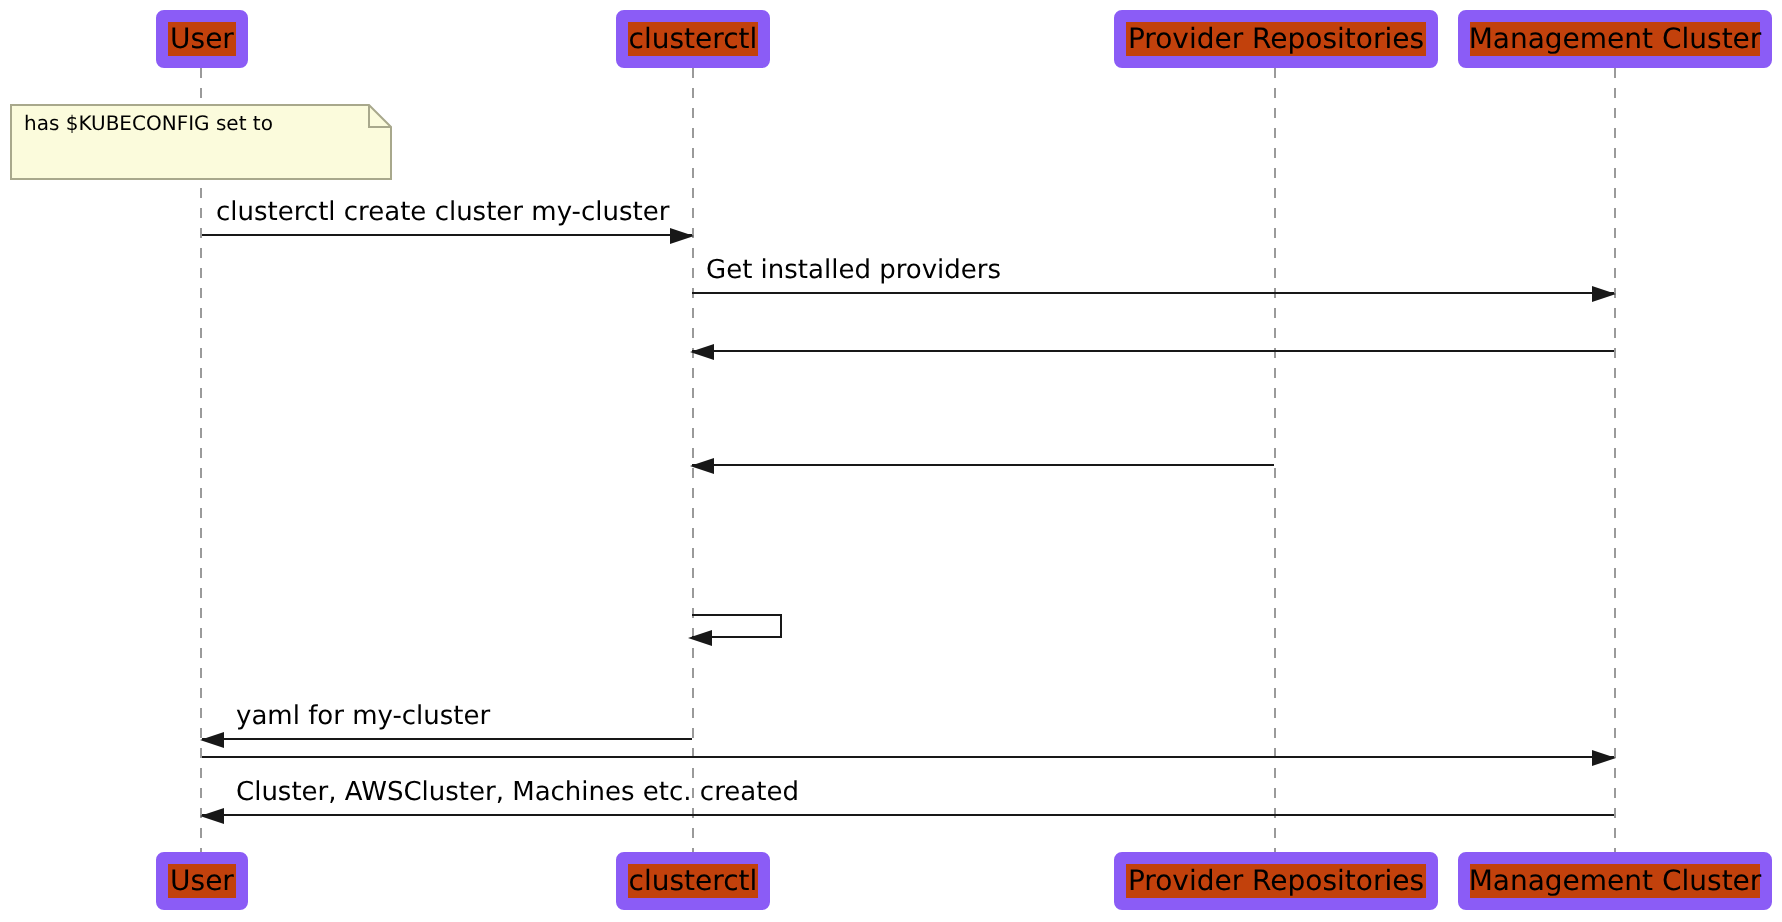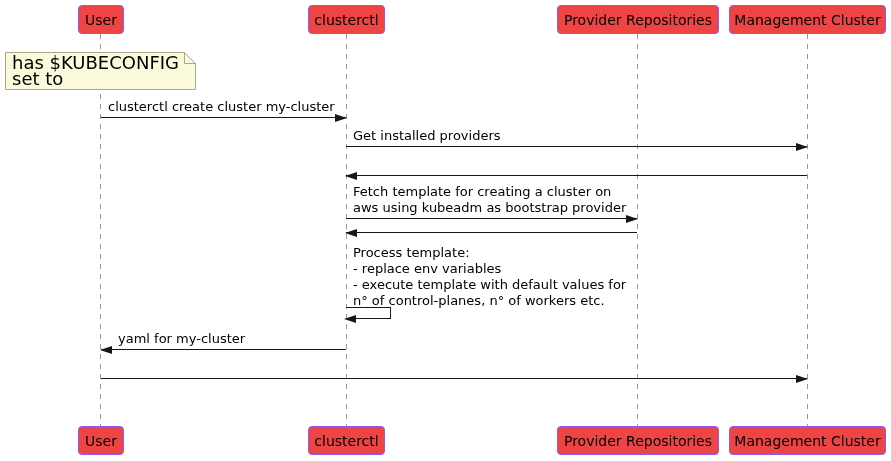--- a/index.html
+++ b/index.html
@@ -5,28 +5,28 @@
   html,body{margin:0;padding:0;background:#ffffff;}
   body{font-family:"DejaVu Sans","Liberation Sans",sans-serif;color:#181818;}
   .stage{position:relative;width:891px;height:461px;background:#ffffff;overflow:hidden;}
 
   
   .lifeline{position:absolute;top:34px;height:392px;width:1px;
     background:repeating-linear-gradient(to bottom,#9a9a9a 0 5px,transparent 5px 10px);}
 
   
   .participant{position:absolute;height:29px;box-sizing:border-box;
-    background:#ef4444;border:1px solid #8b5cf6;border-radius:4px;
+    background:#c2410c;border:6px solid #8b5cf6;border-radius:4px;
     display:flex;align-items:center;justify-content:center;
     font-size:14px;color:#000;white-space:nowrap;}
 
   
   .note{position:absolute;left:5px;top:52px;width:191px;height:38px;}
   .note svg{position:absolute;left:0;top:0;}
-  .note-text{position:absolute;left:0;top:3px;width:100%;font-size:18px;line-height:16px;color:#000;}
+  .note-text{position:absolute;left:0;top:3px;width:100%;font-size:10px;line-height:16px;color:#000;}
   .note-line1{padding-left:7px;}
   .note-line2{padding-left:15px;}
 
   
   .msg{position:absolute;}
   .msg-label{position:absolute;left:0;right:0;bottom:3px;
     font-size:13px;line-height:16px;color:#000;white-space:pre-line;}
   .pl7{padding-left:7px;}
   .pl17{padding-left:17px;}
   .msg-line{position:absolute;left:0;right:0;bottom:0;height:0;border-top:1px solid #181818;}
@@ -80,56 +80,51 @@
       <i class="head-r"></i>
     </div>
   </div>
 
   <div class="msg" style="left:346px;top:156px;width:461px;height:20px">
     <div class="msg-line">
       <i class="head-l"></i>
     </div>
   </div>
 
-  <div class="msg" style="left:346px;top:183px;width:291px;height:36px">
-    <div class="msg-label pl7">Fetch template for creating a cluster on
-aws using kubeadm as bootstrap provider</div>
-    <div class="msg-line">
-      <i class="head-r"></i>
-    </div>
-  </div>
 
   <div class="msg" style="left:346px;top:233px;width:291px;height:0">
     <div class="msg-line">
       <i class="head-l"></i>
     </div>
   </div>
 
   <div class="msg" style="left:346px;top:245px;width:300px;height:76px">
-    <div class="msg-label-top pl7">Process template:
-- replace env variables
-- execute template with default values for
-n° of control-planes, n° of workers etc.</div>
     <div class="selfloop">
       <i class="head-l"></i>
     </div>
   </div>
 
-  <div class="msg" style="left:101px;top:330px;width:245px;height:20px">
+  <div class="msg" style="left:101px;top:350px;width:245px;height:20px">
     <div class="msg-label pl17">yaml for my-cluster</div>
     <div class="msg-line">
       <i class="head-l"></i>
     </div>
   </div>
 
   <div class="msg" style="left:101px;top:359px;width:706px;height:20px">
     <div class="msg-line">
       <i class="head-r"></i>
     </div>
   </div>
 
+  <div class="msg" style="left:101px;top:388px;width:706px;height:20px">
+    <div class="msg-label pl17">Cluster, AWSCluster, Machines etc. created</div>
+    <div class="msg-line">
+      <i class="head-l"></i>
+    </div>
+  </div>
 
   <div class="participant" style="left:78px;top:426px;width:46px">User</div>
   <div class="participant" style="left:308px;top:426px;width:77px">clusterctl</div>
   <div class="participant" style="left:557px;top:426px;width:162px">Provider Repositories</div>
   <div class="participant" style="left:729px;top:426px;width:157px">Management Cluster</div>
 
 </div>
 
 </body></html>

